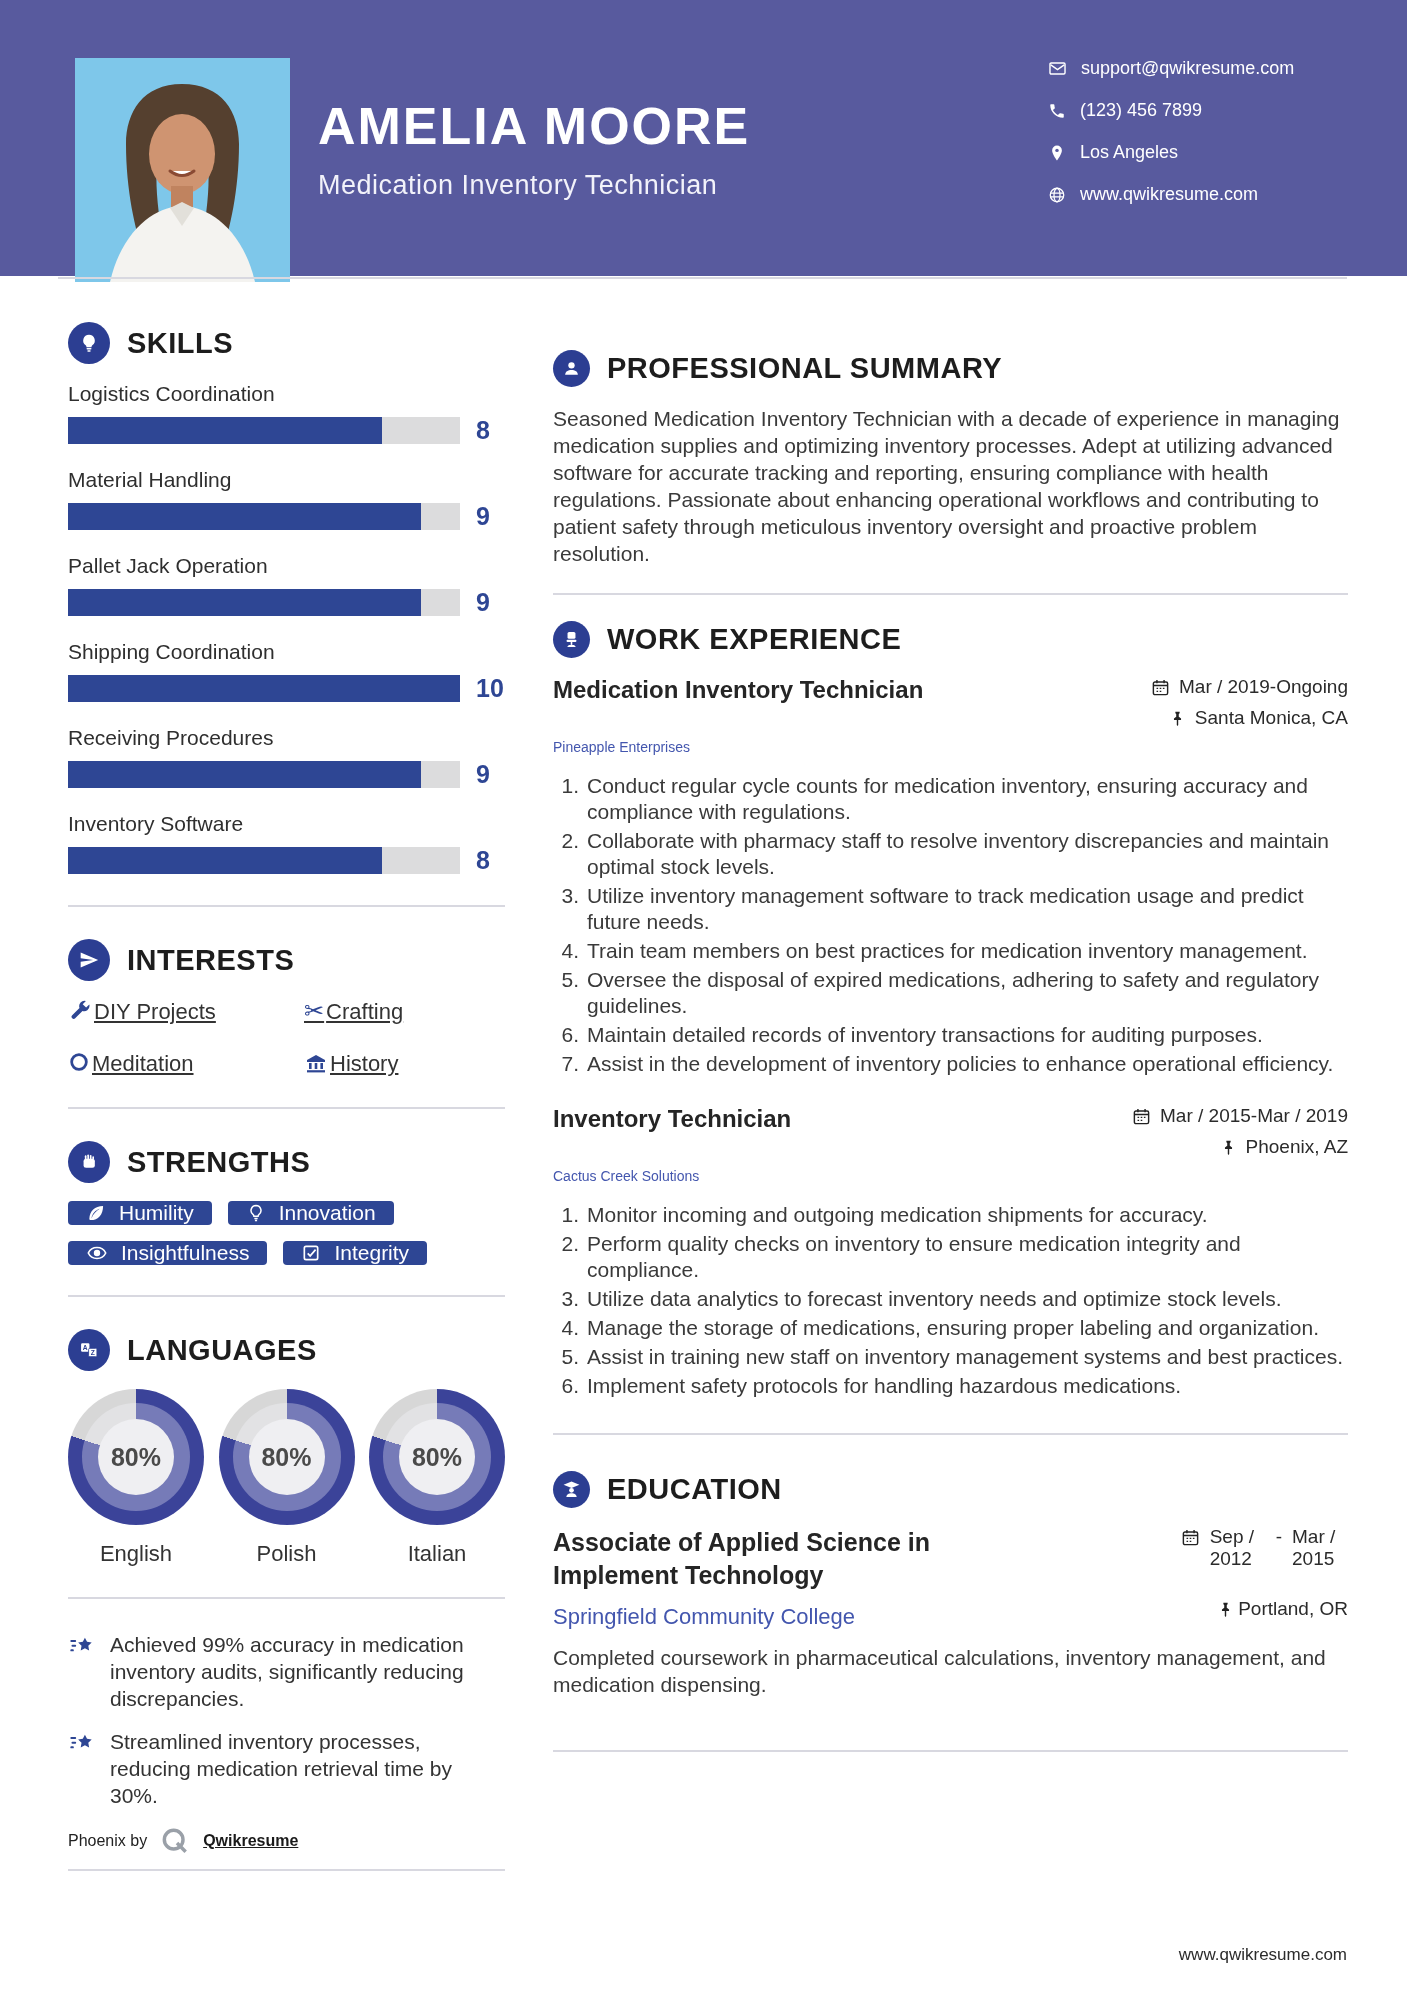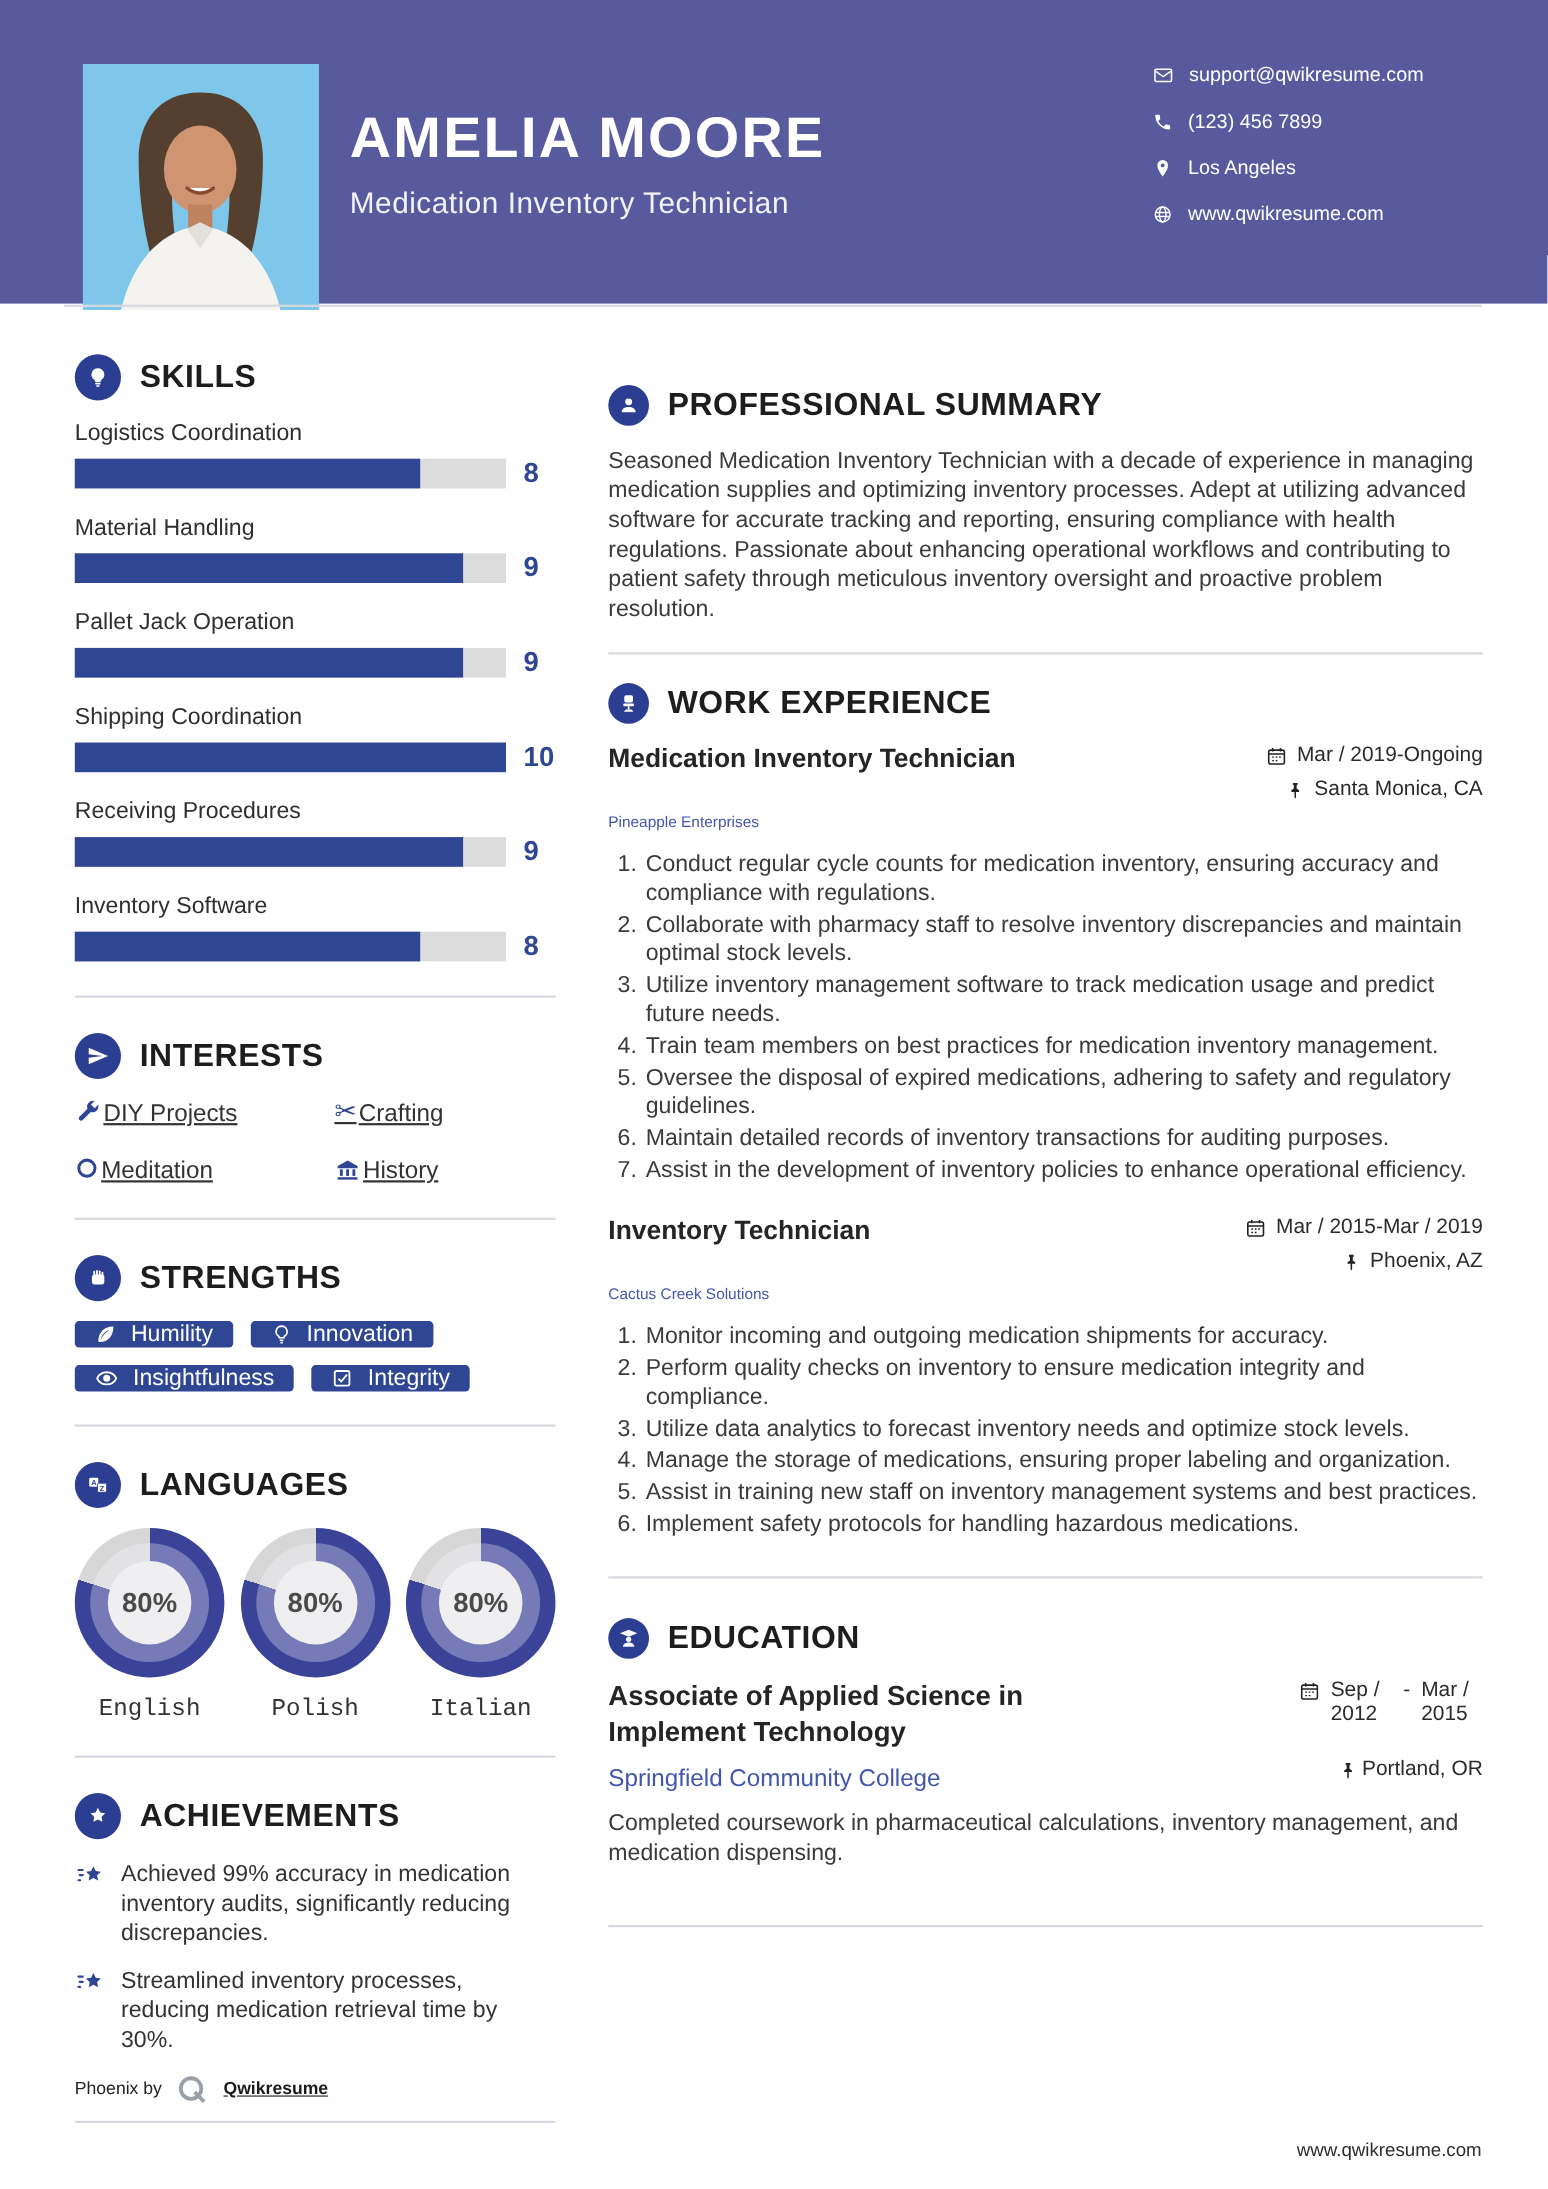--- a/index.html
+++ b/index.html
@@ -64,21 +64,21 @@
   
   .donut-row{display:flex;justify-content:space-between;margin-top:10px;}
   .donut-wrap{width:136px;text-align:center;}
   .donut{position:relative;width:136px;height:136px;border-radius:50%;
          background:conic-gradient(var(--donut-dark) 0 var(--deg,288deg),var(--donut-track) var(--deg,288deg) 360deg);}
   .donut::before{content:"";position:absolute;inset:14px;border-radius:50%;
          background:conic-gradient(var(--donut-mid) 0 var(--deg,288deg),#e2e2e4 var(--deg,288deg) 360deg);}
   .donut::after{content:"";position:absolute;inset:30px;border-radius:50%;background:var(--donut-center);}
   .donut-label{position:absolute;inset:0;display:flex;align-items:center;justify-content:center;z-index:1;
          font-size:25px;font-weight:700;color:#4a4a4a;}
-  .lang-name{margin-top:16px;font-size:22px;color:#333;font-family:Liberation Mono, monospace;}
+  .lang-name{margin-top:16px;font-size:22px;color:#333;}
 
   
   .ach-item{display:flex;gap:14px;margin-bottom:16px;font-size:21px;line-height:27px;color:#333;}
   .ach-item svg{flex:0 0 auto;margin-top:2px;color:var(--accent);}
   .powered{display:flex;align-items:center;gap:12px;margin-top:12px;}
   .powered-label{font-size:16px;color:#222;}
   .brand-link{font-size:16px;font-weight:700;color:#1a1a1a;text-decoration:underline;cursor:pointer;}
   .left-bottom-rule{height:2px;background:var(--divider);margin-top:12px;}
 
   
@@ -345,28 +345,20 @@
       <div class="donut-wrap">
         <div class="donut" style="--deg: 288deg;">
           <span class="donut-label">80%</span>
         </div>
         <div class="lang-name">Italian</div>
       </div>
     </div>
 
     <hr class="divider">
 
-    <div class="section-head">
-      <span class="chip">
-        <svg width="20" height="20" viewBox="0 0 24 24" fill="currentColor">
-            <path d="M12 3l2.5 5 5.5.8-4 3.9.9 5.5-4.9-2.6-4.9 2.6.9-5.5-4-3.9 5.5-.8z"></path>
-          </svg>
-      </span>
-      <h2 class="section-title">ACHIEVEMENTS</h2>
-    </div>
     <div>
       <div class="ach-item">
         <svg width="28" height="28" viewBox="0 0 24 24" fill="currentColor">
             <path d="M14.5 4l1.8 3.6 4 .6-2.9 2.8.7 4-3.6-1.9-3.6 1.9.7-4-2.9-2.8 4-.6z"></path>
             <rect x="2" y="6" width="5" height="1.7" rx=".8"></rect>
             <rect x="3" y="10" width="4" height="1.7" rx=".8"></rect>
             <rect x="2" y="14" width="3" height="1.7" rx=".8"></rect>
           </svg>
         <span>Achieved 99% accuracy in medication inventory audits, significantly reducing discrepancies.</span>
       </div>

